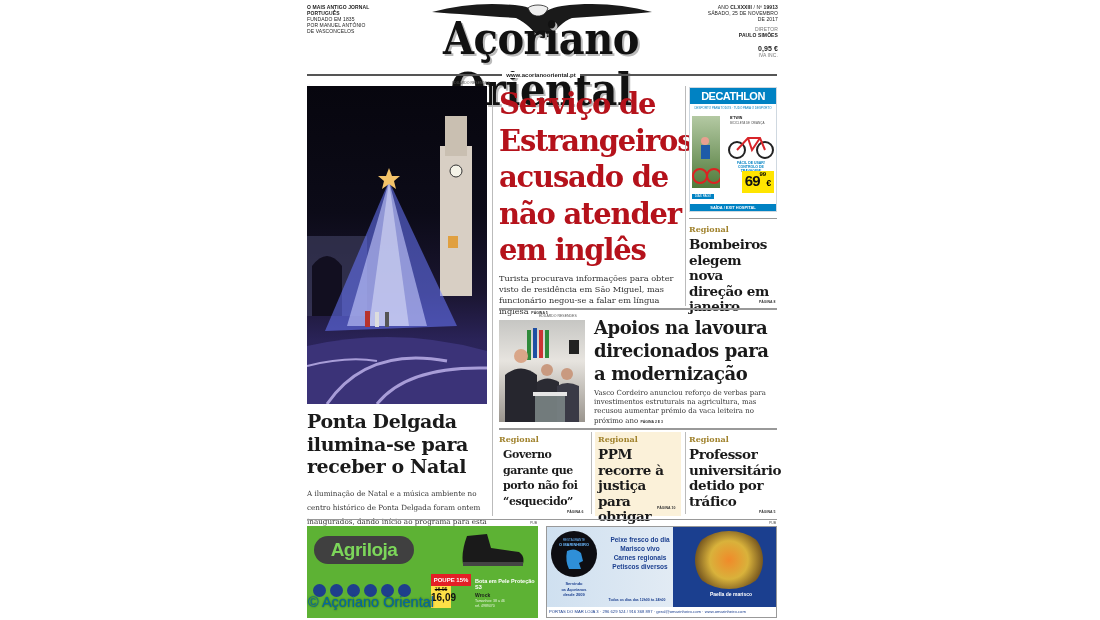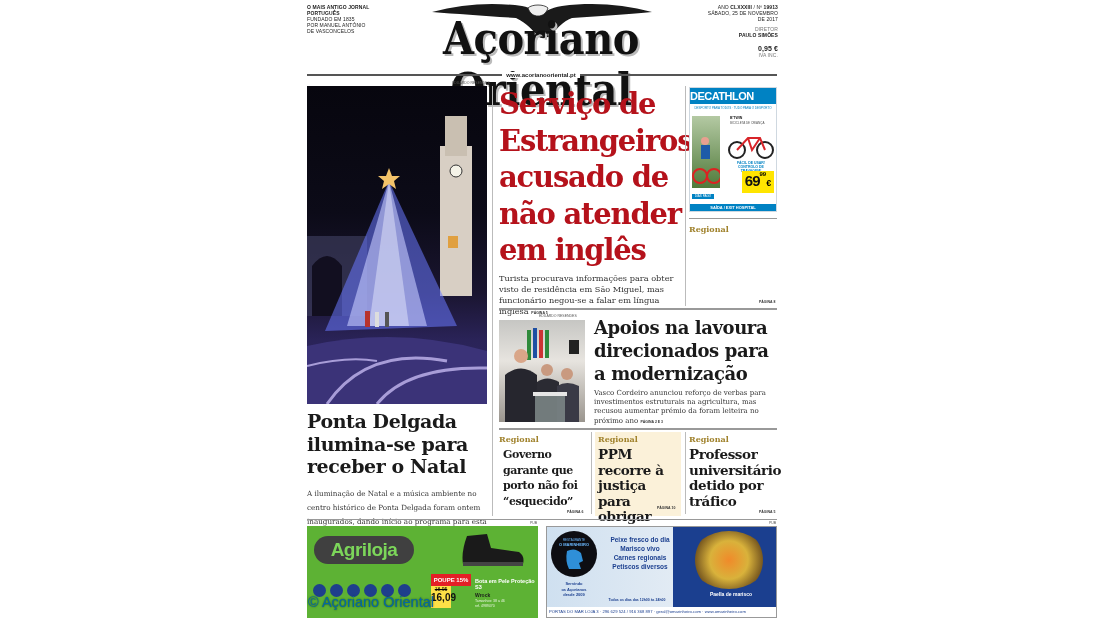--- a/index.html
+++ b/index.html
@@ -91,21 +91,21 @@
 
   <div class="headline-red">Serviço de Estrangeiros acusado de não atender em inglês</div>
   <div class="dek" style="left:197px; top:273px; width:185px;">
     <span>Turista procurava informações para obter visto de residência em São Miguel, mas funcionário negou-se a falar em língua inglesa</span>
     <span class="pg">Página 5</span>
   </div>
 
   <div class="vsep" style="left:383px; top:86px; height:220px;"></div>
 
   <div class="ad" style="left:387px; top:87px; width:86px; height:123px; background:#fff; border:1px solid #cfd8e0;">
-    <div style="background:#0082c3; color:#fff; font-family:'Liberation Sans',sans-serif; font-weight:bold; font-size:11px; height:16px; line-height:16px; letter-spacing:-0.5px;">DECATHLON</div>
+    <div style="background:#0082c3; color:#fff; font-family:'Liberation Sans',sans-serif; font-weight:bold; font-size:11px; text-align:center; height:16px; line-height:16px; letter-spacing:-0.5px;">DECATHLON</div>
     <div style="font-family:'Liberation Sans',sans-serif; font-size:3px; color:#0082c3; text-align:center; text-transform:uppercase; margin-top:2px;">Desporto para todos · Tudo para o desporto</div>
     <div style="position:absolute; left:2px; top:28px; width:28px; height:72px; background:linear-gradient(180deg,#b4c9a3,#4f7a3a);">
       <svg width="28" height="72" viewBox="0 0 28 72">
           <circle cx="13" cy="25" r="4" fill="#e8a090"></circle>
           <rect x="9" y="29" width="9" height="14" fill="#1e5ba8"></rect>
           <circle cx="8" cy="60" r="7" fill="none" stroke="#d22" stroke-width="2"></circle>
           <circle cx="22" cy="60" r="7" fill="none" stroke="#d22" stroke-width="2"></circle>
         </svg>
     </div>
     <div style="position:absolute; left:40px; top:28px; font-family:'Liberation Sans',sans-serif; font-size:3.5px; font-weight:bold; color:#222;">B'TWIN</div>
@@ -119,20 +119,21 @@
     <div style="position:absolute; left:52px; top:83px; width:32px; height:22px; background:#ffe500; text-align:center;">
       <span style="font-family:'Liberation Sans',sans-serif; font-weight:bold; font-size:15px; color:#111; letter-spacing:-1px;">69</span><span style="font-family:'Liberation Sans',sans-serif; font-weight:bold; font-size:6px; vertical-align:top;">99</span><span style="font-family:'Liberation Sans',sans-serif; font-weight:bold; font-size:9px;">€</span>
     </div>
     <div style="position:absolute; left:2px; top:106px; width:22px; height:5px; background:#0082c3; color:#fff; font-family:'Liberation Sans',sans-serif; font-size:3px; text-align:center; text-transform:uppercase;">Dias Pago</div>
     <div style="position:absolute; left:0; bottom:0; width:86px; height:7px; background:#0082c3; color:#fff; font-family:'Liberation Sans',sans-serif; font-size:4px; font-weight:bold; text-align:center; line-height:7px;">SAÍDA / EXIT HOSPITAL</div>
   </div>
 
   <div class="rule-thin" style="left:387px; top:218px; width:88px;"></div>
 
   <div class="section" style="left:387px; top:224px;">Regional</div>
+  <div class="hl" style="left:387px; top:237px; width:90px; font-size:13.5px; line-height:15.5px;">Bombeiros elegem nova direção em janeiro</div>
   <div class="pg abs" style="left:457px; top:300px;">Página 8</div>
 
   <div class="hsep" style="left:197px; top:308px; width:278px;"></div>
 
   <div class="credit" style="left:237px; top:314px;">Eduardo Resendes</div>
   <div class="abs" style="left:197px; top:320px; width:86px; height:102px; background:linear-gradient(180deg,#c6c6c3 0%,#e7e4df 40%,#9a958e 100%); overflow:hidden;">
     <svg width="86" height="102" viewBox="0 0 86 102">
       <rect x="28" y="10" width="4" height="30" fill="#2f8a3b"></rect>
         <rect x="34" y="8" width="4" height="30" fill="#1e4fa2"></rect>
         <rect x="40" y="10" width="4" height="28" fill="#c33"></rect>
@@ -143,21 +144,21 @@
       <circle cx="48" cy="50" r="6" fill="#c99a80"></circle>
       <path d="M36 102 L38 62 Q48 55 60 62 L60 102 Z" fill="#2b2b33"></path>
       <circle cx="68" cy="54" r="6" fill="#c99a80"></circle>
       <path d="M58 102 L58 66 Q68 60 80 66 L80 102 Z" fill="#3a3a46"></path>
       <rect x="36" y="75" width="30" height="27" fill="#7f8a8a" opacity="0.85"></rect>
       <rect x="34" y="72" width="34" height="4" fill="#e6e6e6"></rect>
     </svg>
   </div>
   <div class="hl" style="left:292px; top:316px; width:185px; font-size:18px; line-height:23px;">Apoios na lavoura direcionados para a modernização</div>
   <div class="dek" style="left:292px; top:389px; width:185px; font-size:7px; line-height:9.2px;">
-    <span>Vasco Cordeiro anunciou reforço de verbas para investimentos estruturais na agricultura, mas recusou aumentar prémio da foram leiteira no próximo ano</span>
+    <span>Vasco Cordeiro anunciou reforço de verbas para investimentos estruturais na agricultura, mas recusou aumentar prémio da vaca leiteira no próximo ano</span>
     <span class="pg">Página 2 e 3</span>
   </div>
 
   <div class="hsep" style="left:197px; top:428px; width:278px;"></div>
 
   <div class="abs" style="left:197px; top:432px; width:88px; height:84px;">
     <div class="section" style="left:0; top:2px;">Regional</div>
     <div class="hl" style="left:4px; top:15px; width:90px; font-size:11px; line-height:15.5px;">Governo garante que porto não foi “esquecido”</div>
     <div class="pg abs" style="left:68px; top:78px;">Página 6</div>
   </div>

